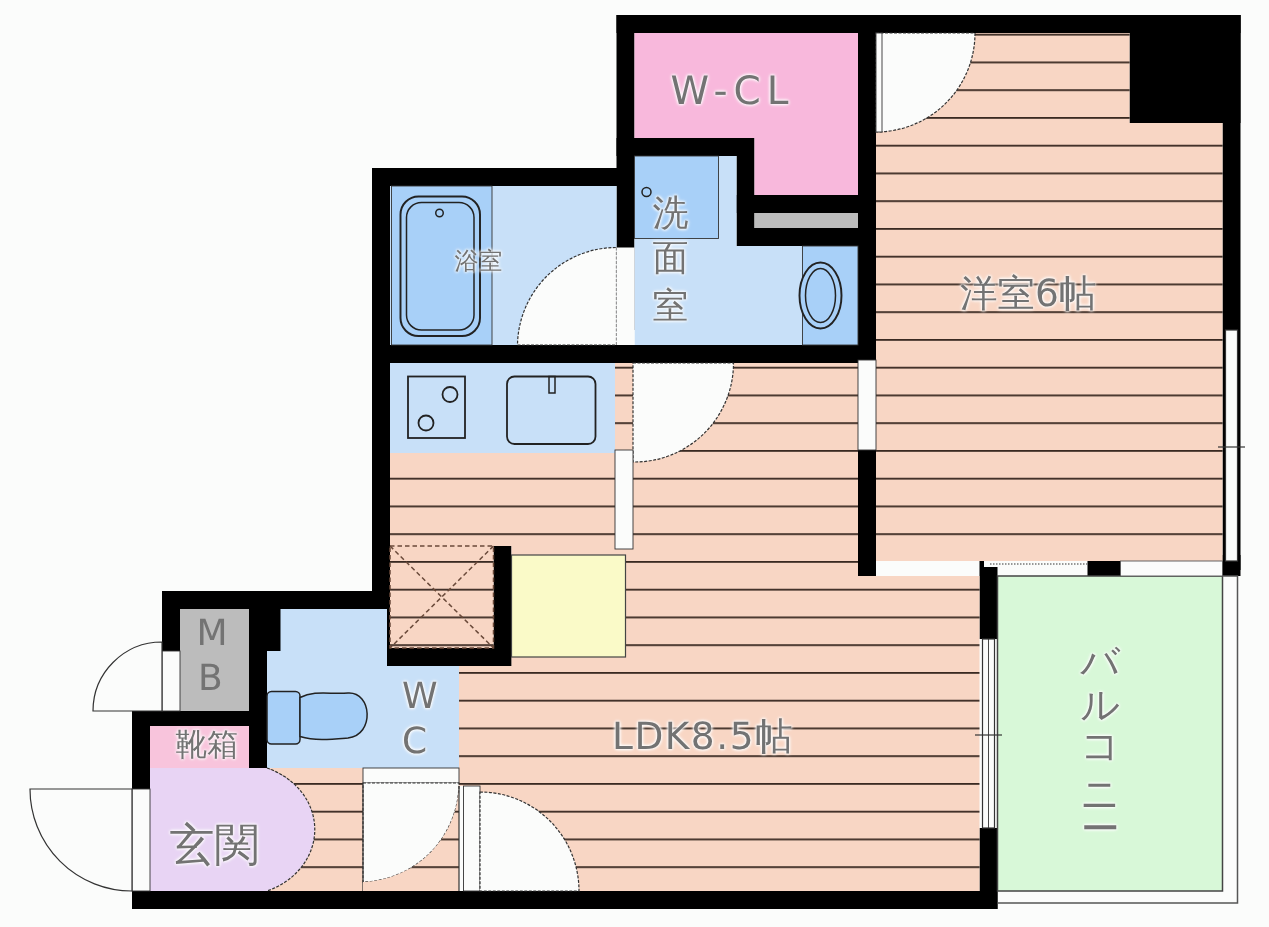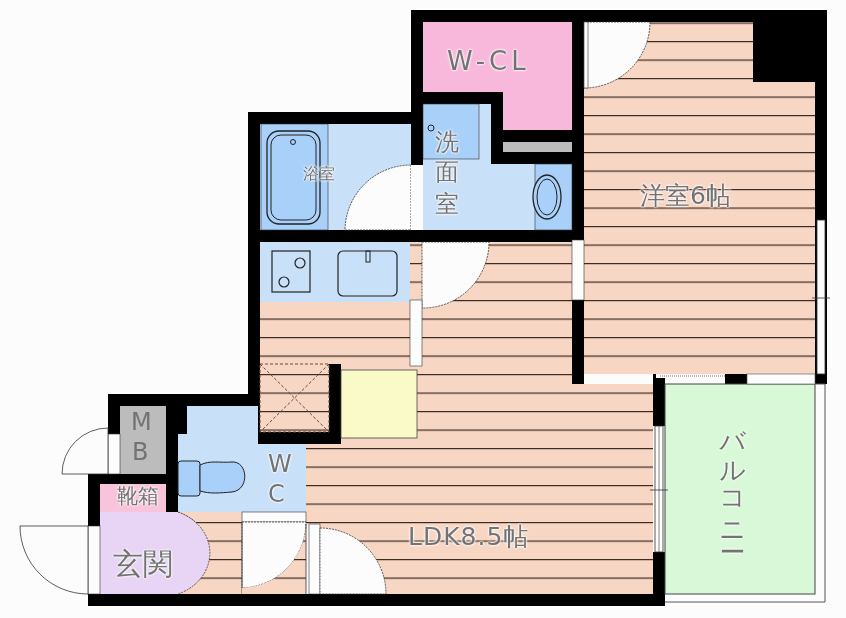--- a/index.html
+++ b/index.html
@@ -157,20 +157,20 @@
   <rect x="88" y="526" width="12" height="68" fill="#fbfcfb" stroke="#333" stroke-width="0.6"></rect>
   <path d="M88,526 L20,526 A68,68 0 0 0 88,594 Z" fill="#fbfcfb" stroke="#333" stroke-width="0.8"></path>
 </svg>
 
 <div class="label" style="left:447px; top:48px; font-size:26px; letter-spacing:4px;">W-CL</div>
 <div class="label" style="left:640px; top:183px; font-size:25px;">洋室6帖</div>
 <div class="label" style="left:303px; top:166px; font-size:16px;">浴室</div>
 <div class="label" style="left:435px; top:130px; font-size:24px;">洗</div>
 <div class="label" style="left:435px; top:160px; font-size:24px;">面</div>
 <div class="label" style="left:435px; top:192px; font-size:24px;">室</div>
-<div class="label" style="left:408px; top:478px; font-size:25px; letter-spacing:1px;margin-top:46px;">LDK8.5帖</div>
+<div class="label" style="left:408px; top:478px; font-size:25px; letter-spacing:1px;">LDK8.5帖</div>
 <div class="label vlabel" style="left:720px; top:412px; font-size:26px;">バルコニー</div>
 <div class="label" style="left:268px; top:452px; font-size:24px;">W</div>
 <div class="label" style="left:268px; top:482px; font-size:24px;">C</div>
 <div class="label" style="left:131px; top:410px; font-size:24px; text-shadow:none;">M</div>
 <div class="label" style="left:132px; top:440px; font-size:24px; text-shadow:none;">B</div>
 <div class="label" style="left:101px; top:486px; font-size:21px;margin-left:16px;">靴箱</div>
 <div class="label" style="left:113px; top:549px; font-size:30px;">玄関</div>
 
 </body></html>

